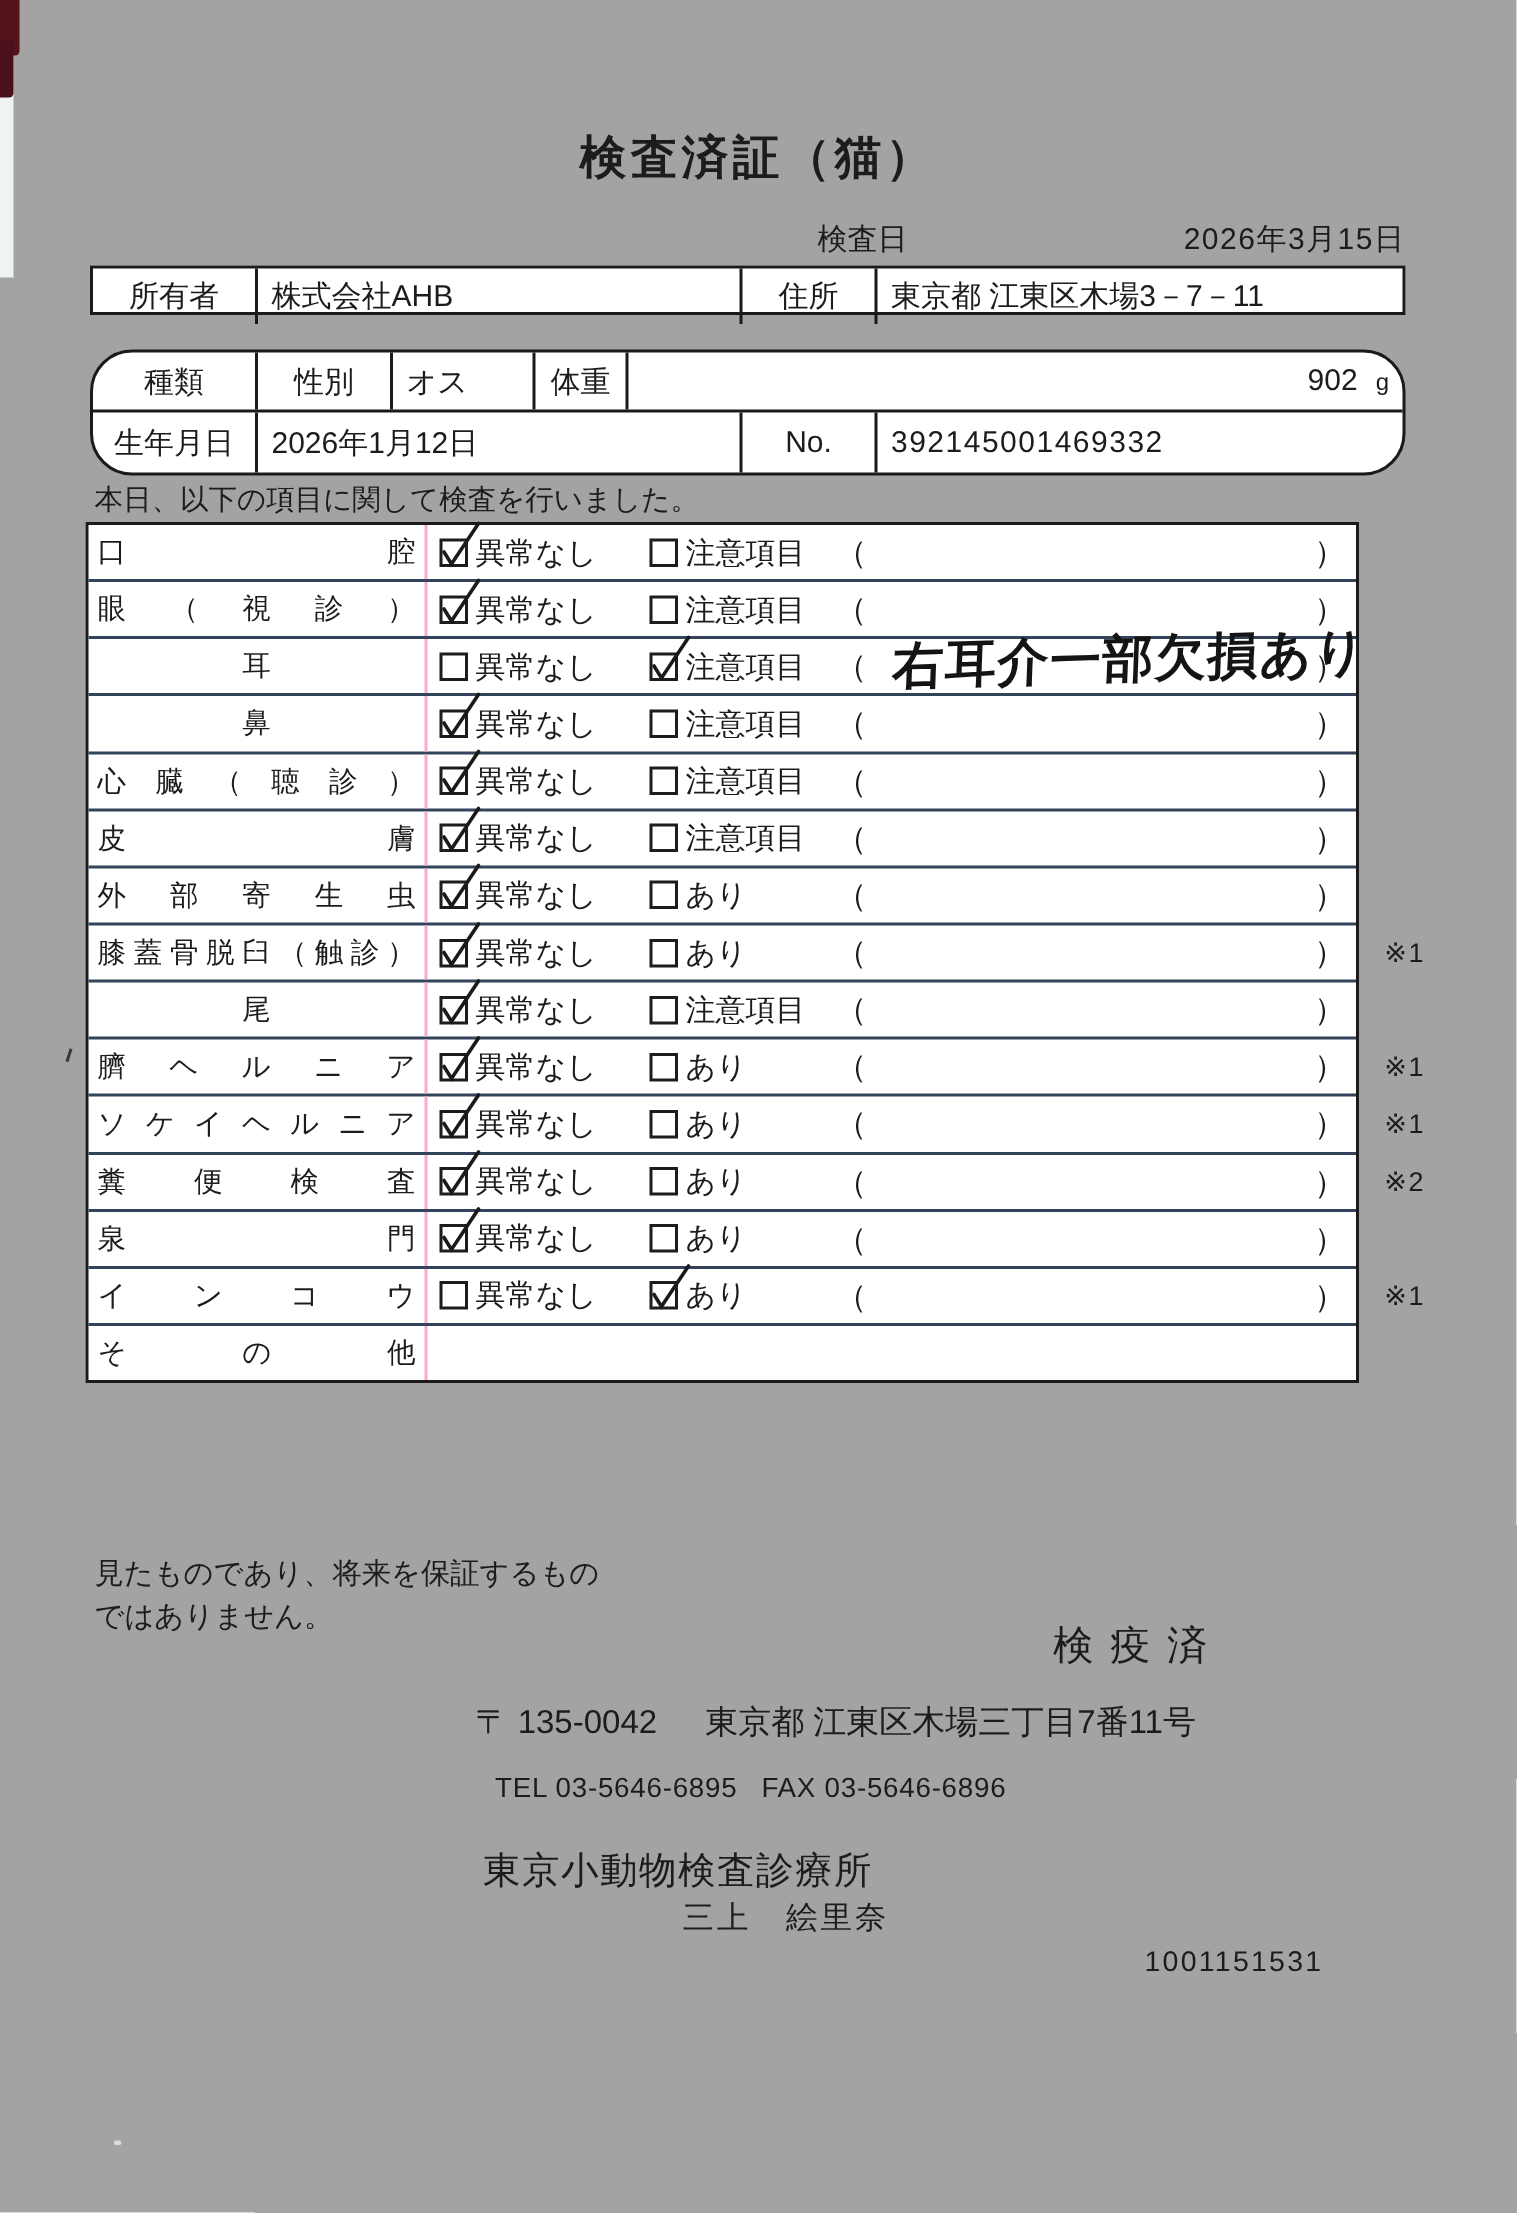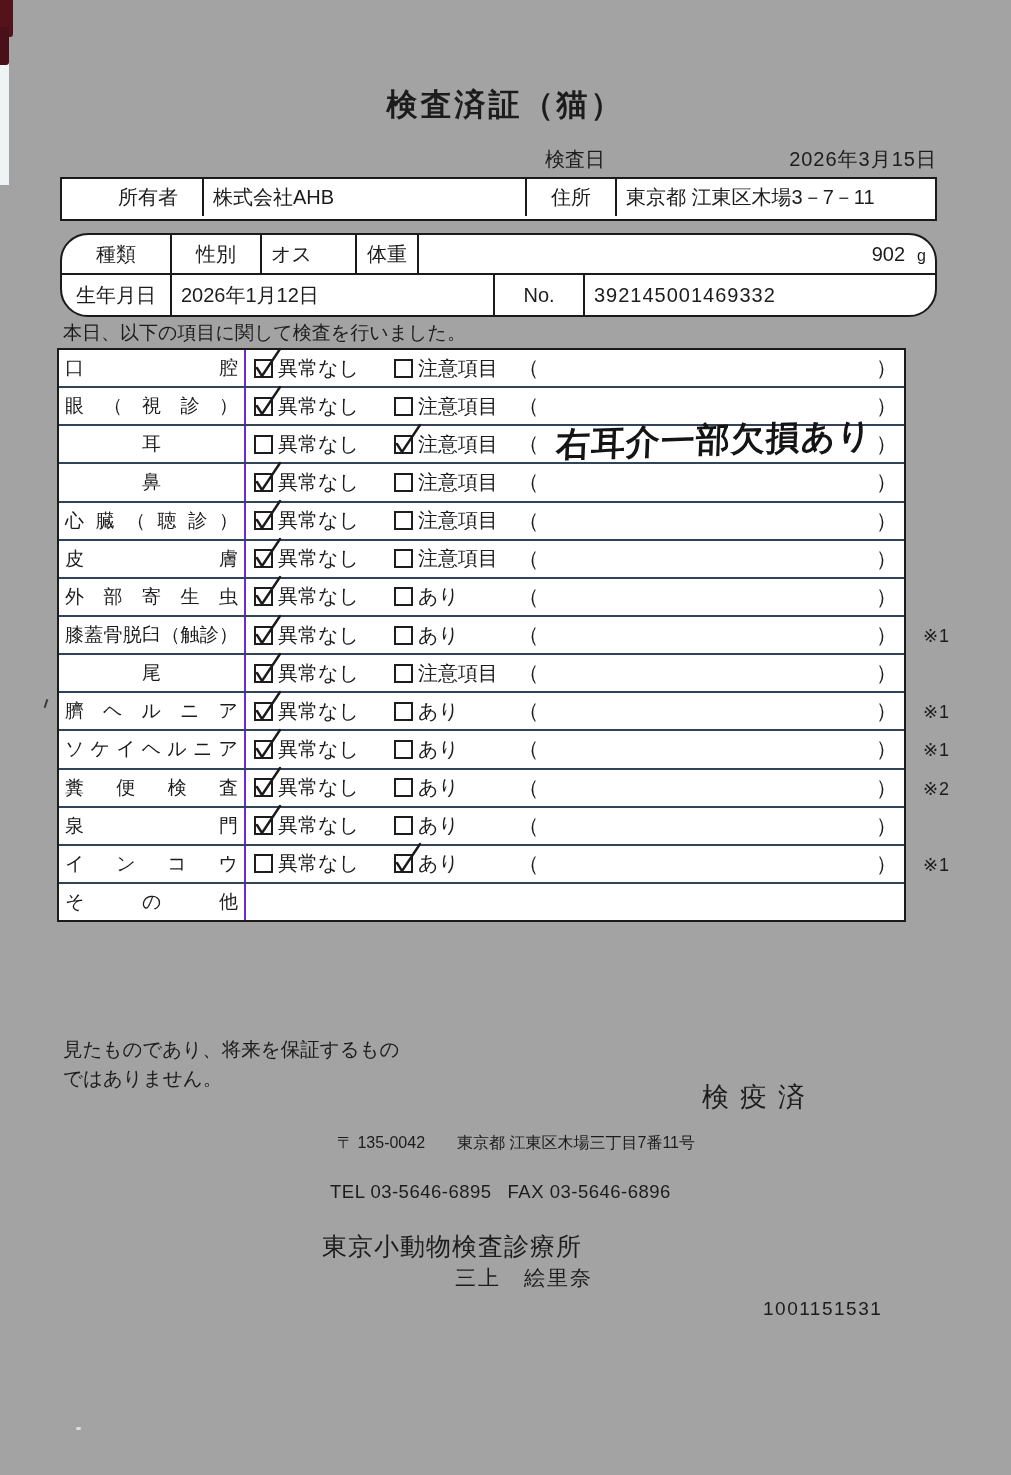--- a/index.html
+++ b/index.html
@@ -15,58 +15,58 @@
   .title{position:absolute;top:84px;left:0;width:100%;text-align:center;font-size:31px;font-weight:600;letter-spacing:3px;}
   .date-label{position:absolute;top:146px;left:545px;font-size:20px;}
   .date-value{position:absolute;top:146px;right:74px;font-size:20px;letter-spacing:1px;}
 
   .tbl{position:absolute;left:60px;width:877px;border:2px solid #1a1a1a;box-sizing:border-box;background:#fff;}
   .tbl .trow{display:flex;align-items:center;box-sizing:border-box;}
   .tbl .cell{box-sizing:border-box;height:100%;display:flex;align-items:center;padding:0 9px;font-size:20px;overflow:visible;white-space:nowrap;}
   .cell.lbl{justify-content:center;}
   .cell.bR{border-right:2px solid #1a1a1a;}
   .trow.bB{border-bottom:2px solid #1a1a1a;}
-  #owner-table{top:177px;height:44px;padding-left:32px;}
+  #owner-table{top:177px;height:33px;}
   #owner-table .trow{height:37px;}
   #info-table{top:233px;height:84px;border-radius:28px;}
   #info-table .trow{height:40px;}
   .w110{width:110px;}.w323{width:323px;}.w90{width:90px;}.w95{width:95px;}.w62{width:62px;}
   .wrest{flex:1;}
   .weight-val{justify-content:flex-end;}
   .weight-val .unit{font-size:16px;margin-left:12px;position:relative;top:2px;}
   .species{transform:scaleX(0.88);transform-origin:left center;font-size:19px;}
   .no-val{font-size:23px;letter-spacing:1px;}
 
   .statement{position:absolute;left:63px;top:320px;font-size:19px;}
 
   .main-table{position:absolute;left:57px;top:348px;width:849px;height:574px;
               border:2.5px solid #1b1b1b;box-sizing:border-box;display:flex;flex-direction:column;background:#fff;}
   .irow{position:relative;flex:1;display:flex;align-items:center;border-bottom:2px solid #33435a;box-sizing:border-box;}
   .irow:last-child{border-bottom:none;}
-  .irow .label-cell{width:187px;height:100%;border-right:2px solid #6d28d9;box-sizing:border-box;
+  .irow .label-cell{width:226px;height:100%;border-right:2px solid #f9a8d4;box-sizing:border-box;
                     display:flex;align-items:center;padding:0 6px;overflow:hidden;}
   .row-label{display:block;width:100%;font-size:19px;text-align:justify;text-align-last:justify;}
   .row-label.single{text-align:center;text-align-last:center;}
   .irow .content-cell{position:relative;flex:1;height:100%;display:flex;align-items:center;overflow:visible;}
   .opt{display:flex;align-items:center;font-size:20px;white-space:nowrap;}
   .opt1{position:absolute;left:8px;}
   .opt2{position:absolute;left:148px;justify-content:space-between;}
   .cb{position:relative;display:inline-block;width:15px;height:15px;border:2px solid #1d1d1d;margin-right:5px;box-sizing:content-box;background:#fff0;}
   .cb svg{position:absolute;left:-4px;top:-15px;overflow:visible;}
   .paren-open{position:absolute;left:272px;font-size:21px;}
   .paren-close{position:absolute;right:7px;font-size:21px;}
   .note-text{position:absolute;left:310px;right:14px;top:-9px;font-size:34px;font-weight:600;letter-spacing:1px;
              color:#141414;transform:rotate(-1.8deg) skewX(-4deg);white-space:nowrap;font-family:"Liberation Sans","DejaVu Sans",sans-serif;}
   .ref-mark{position:absolute;right:-46px;top:8px;font-size:18px;letter-spacing:1px;white-space:nowrap;}
 
   .footnotes{position:absolute;left:63px;top:929px;font-size:19px;line-height:27.5px;}
   .footnotes .fn-indent{padding-left:43px;}
   .disclaimer{position:absolute;left:63px;top:1035px;font-size:19.5px;line-height:28.5px;}
   .stamp{position:absolute;left:702px;top:1079px;font-size:27px;letter-spacing:11px;font-weight:500;}
-  .postal-line{position:absolute;left:317px;top:1133px;font-size:16px;margin-left:20px;}
+  .postal-line{position:absolute;left:317px;top:1133px;font-size:22px;}
   .postal-line .gap{display:inline-block;width:32px;}
   .tel-line{position:absolute;left:330px;top:1181px;font-size:18.5px;letter-spacing:0.5px;}
   .tel-line .gap{display:inline-block;width:16px;}
   .clinic{position:absolute;left:322px;top:1230px;font-size:25px;letter-spacing:1px;}
   .vet{position:absolute;left:455px;top:1264px;font-size:21px;letter-spacing:2px;}
   .serial{position:absolute;left:763px;top:1298px;font-size:19px;letter-spacing:1.5px;}
 </style>
 </head>
 <body>
 

